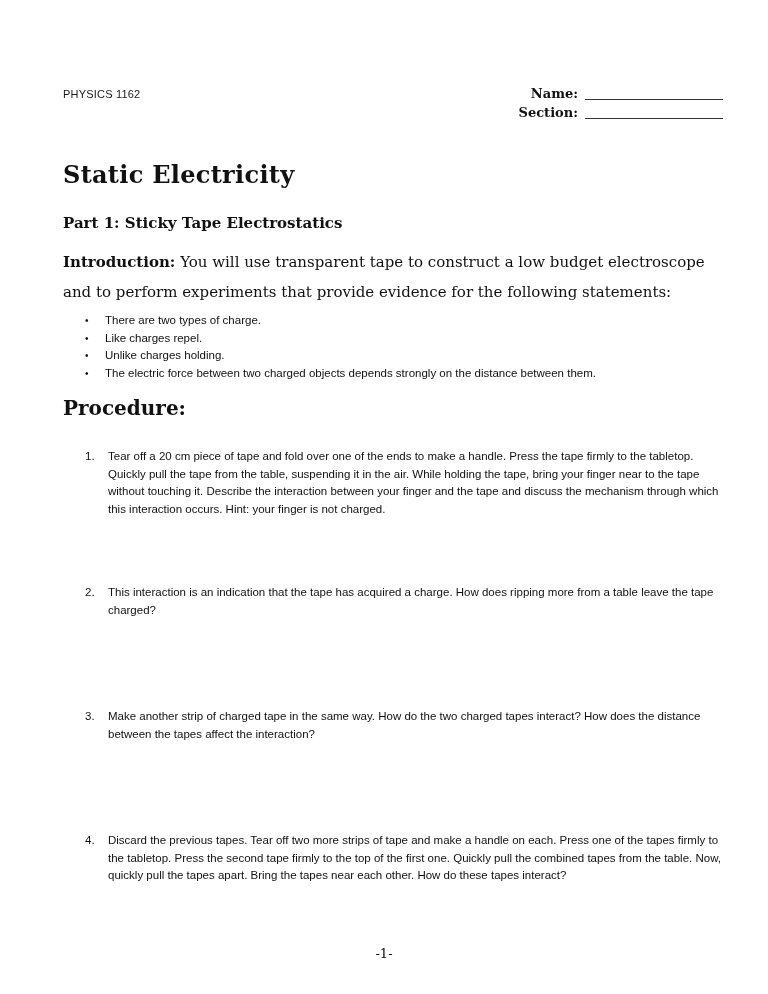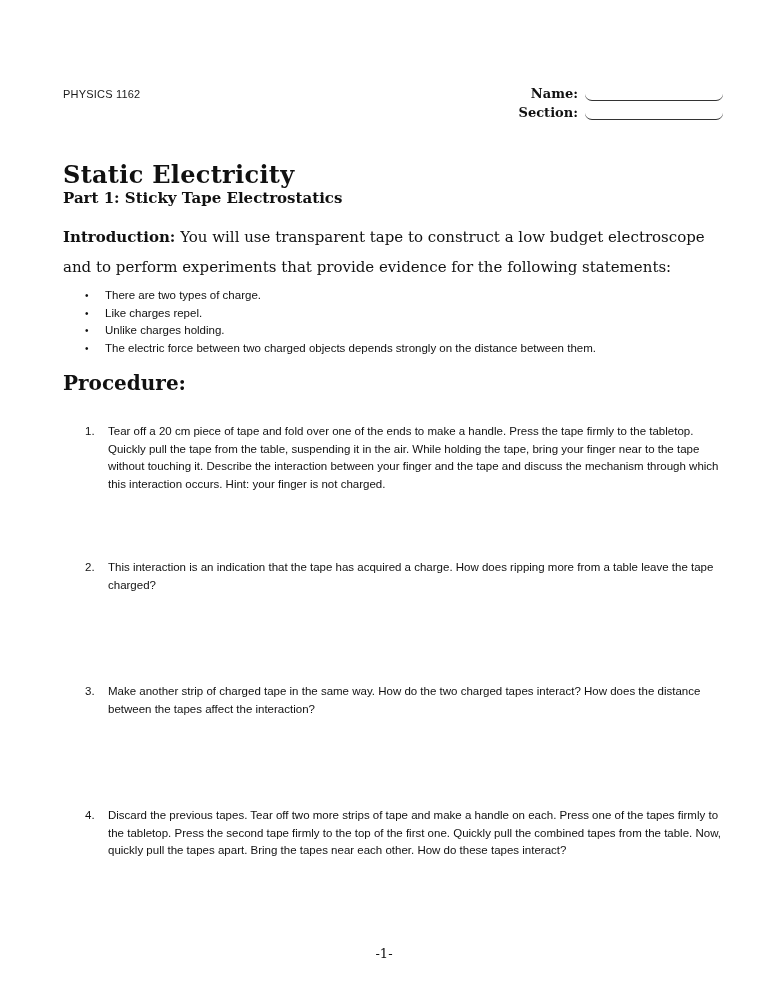--- a/index.html
+++ b/index.html
@@ -1,15 +1,15 @@
 <!DOCTYPE html>
 <html><head>
 <meta charset="utf-8">
 <style>
-  * { margin: 0; padding: 0; box-sizing: border-box; border-radius: 21px; }
+  * { margin: 0; padding: 0; box-sizing: border-box; }
   html, body { background: #ffffff; }
   .page {
     position: relative;
     width: 768px;
     height: 994px;
     background: #ffffff;
     color: #111111;
     font-family: "DejaVu Serif", serif;
     overflow: hidden;
   }
@@ -28,21 +28,21 @@
     font-family: "Liberation Sans", sans-serif;
     font-size: 11px;
     letter-spacing: 0.2px;
     color: #1a1a1a;
     padding-top: 2px;
   }
   .id-block { text-align: right; }
   .id-row {
     display: flex;
     justify-content: flex-end;
-    align-items: flex-end;
+    align-items: flex-start;
     margin-bottom: 4px;
     height: 15px;
   }
   .id-label {
     font-weight: bold;
     font-size: 13px;
     margin-right: 7px;
   }
   .id-line {
     display: inline-block;
@@ -53,20 +53,21 @@
   .doc-title {
     text-align: left;
     font-weight: bold;
     font-size: 24px;
     margin-top: 36px;
     letter-spacing: 0.3px;
   }
   .part-heading {
     font-weight: bold;
     font-size: 15px;
+    margin-top: 25px;
   }
   .intro {
     margin-top: 15px;
     font-size: 15px;
     line-height: 30px;
   }
   .intro b { font-weight: bold; }
   .bullet-list {
     margin-top: 5px;
     font-family: "Liberation Sans", sans-serif;

